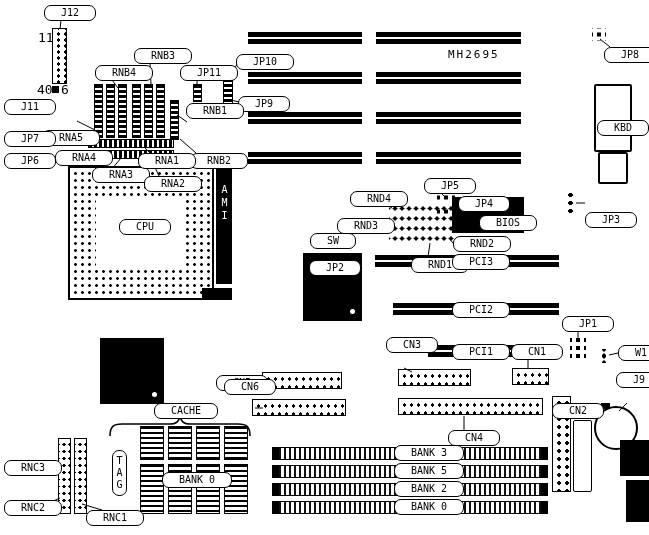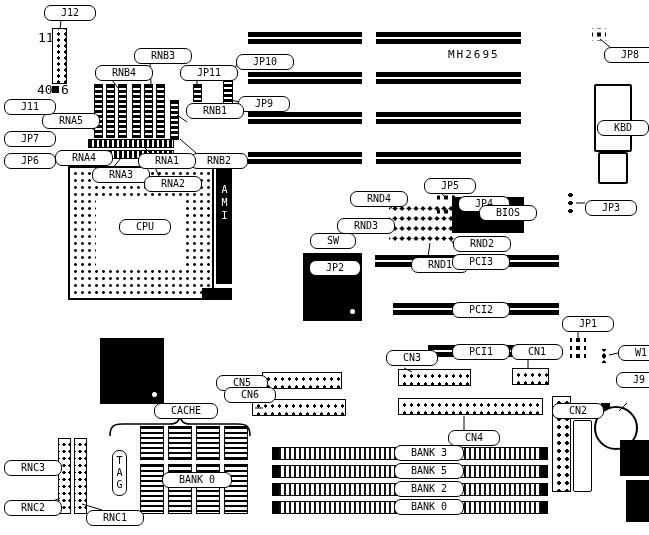--- a/index.html
+++ b/index.html
@@ -126,21 +126,21 @@
   <div class="rn-h" style="left:88px;top:139px;width:86px"></div>
   <div class="rn-h" style="left:88px;top:150px;width:86px"></div>
 
   <div class="co" style="left:134px;top:48px">RNB3</div>
   <div class="co" style="left:95px;top:65px">RNB4</div>
   <div class="co" style="left:180px;top:65px">JP11</div>
   <div class="co" style="left:236px;top:54px">JP10</div>
   <div class="co" style="left:238px;top:96px">JP9</div>
   <div class="co" style="left:186px;top:103px">RNB1</div>
   <div class="co" style="left:190px;top:153px">RNB2</div>
-  <div class="co" style="left:42px;top:113px">RNA5</div>
+  <div class="co" style="left:42px;top:130px">RNA5</div>
   <div class="co" style="left:55px;top:150px">RNA4</div>
   <div class="co" style="left:92px;top:167px">RNA3</div>
   <div class="co" style="left:138px;top:153px">RNA1</div>
   <div class="co" style="left:144px;top:176px">RNA2</div>
 
   <div class="co" style="left:4px;top:99px">J11</div>
   <div class="pins" style="left:36px;top:102px;width:12px;height:9px;background-size:6px 9px"></div>
   <div class="co" style="left:4px;top:131px">JP7</div>
   <div class="pins" style="left:36px;top:134px;width:12px;height:9px;background-size:6px 9px"></div>
   <div class="co" style="left:4px;top:153px">JP6</div>
@@ -151,22 +151,22 @@
   <div class="co" style="left:119px;top:219px">CPU</div>
   <div class="chip" style="left:216px;top:168px;width:16px;height:116px"></div>
   <div class="ami" style="left:219px;top:184px">AMI</div>
   <div class="chip" style="left:202px;top:288px;width:30px;height:12px"></div>
 
   <div class="co" style="left:424px;top:178px">JP5</div>
   <div class="pins" style="left:437px;top:192px;width:18px;height:11px"></div>
   <div class="co" style="left:458px;top:196px">JP4</div>
   <div class="pins" style="left:437px;top:206px;width:18px;height:11px"></div>
   <div class="chip" style="left:452px;top:197px;width:72px;height:36px"></div>
-  <div class="co" style="left:479px;top:205px">BIOS</div>
-  <div class="co" style="left:585px;top:200px">JP3</div>
+  <div class="co" style="left:479px;top:215px">BIOS</div>
+  <div class="co" style="left:585px;top:212px">JP3</div>
   <div class="pins" style="left:565px;top:192px;width:11px;height:22px;background-size:11px 8px"></div>
 
   <div class="rnd-row" style="left:389px;top:204px;width:68px"></div>
   <div class="rnd-row" style="left:389px;top:214px;width:68px"></div>
   <div class="rnd-row" style="left:389px;top:224px;width:68px"></div>
   <div class="rnd-row" style="left:389px;top:234px;width:68px"></div>
   <div class="co" style="left:350px;top:191px">RND4</div>
   <div class="co" style="left:337px;top:218px">RND3</div>
   <div class="co" style="left:453px;top:236px">RND2</div>
   <div class="co" style="left:411px;top:257px">RND1</div>
@@ -184,25 +184,25 @@
   <div class="slot" style="left:428px;top:345px;width:131px"></div>
   <div class="co" style="left:452px;top:344px">PCI1</div>
 
   <div class="co" style="left:562px;top:316px">JP1</div>
   <div class="pins" style="left:570px;top:337px;width:16px;height:22px"></div>
   <div class="co" style="left:618px;top:345px">W1</div>
   <div class="pins" style="left:599px;top:349px;width:10px;height:14px;background-size:10px 7px"></div>
 
   <div class="co" style="left:511px;top:344px">CN1</div>
   <div class="conn" style="left:512px;top:368px;width:37px;height:17px"></div>
-  <div class="co" style="left:386px;top:350px">CN3</div>
+  <div class="co" style="left:386px;top:337px">CN3</div>
   <div class="conn" style="left:398px;top:369px;width:73px;height:17px"></div>
   <div class="co" style="left:216px;top:375px">CN5</div>
   <div class="conn" style="left:262px;top:372px;width:80px;height:17px"></div>
-  <div class="co" style="left:224px;top:387px">CN6</div>
+  <div class="co" style="left:224px;top:379px">CN6</div>
   <div class="conn" style="left:252px;top:399px;width:94px;height:17px"></div>
   <div class="conn" style="left:398px;top:398px;width:145px;height:17px"></div>
   <div class="co" style="left:448px;top:430px">CN4</div>
   <div class="conn" style="left:552px;top:396px;width:19px;height:96px;background-size:8px 8px"></div>
   <div class="co" style="left:552px;top:403px">CN2</div>
   <div class="outline" style="left:573px;top:420px;width:19px;height:72px;border-width:1.5px"></div>
 
   <div class="co" style="left:616px;top:372px">J9</div>
   <div class="battery" style="left:594px;top:406px;width:44px;height:44px"></div>
   <div class="chip" style="left:601px;top:403px;width:9px;height:6px"></div>

